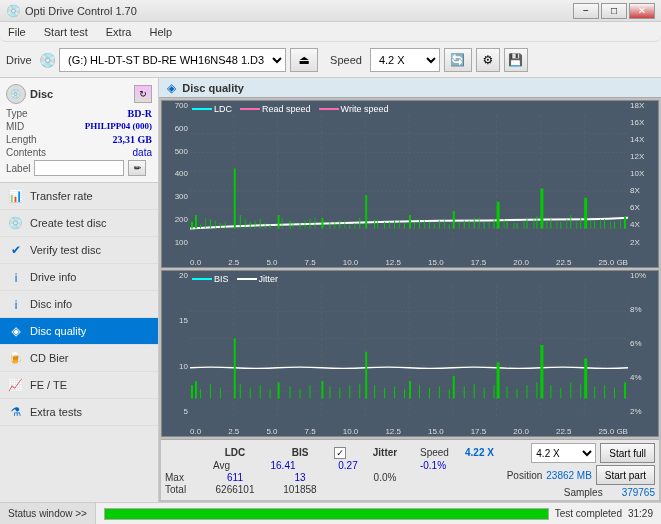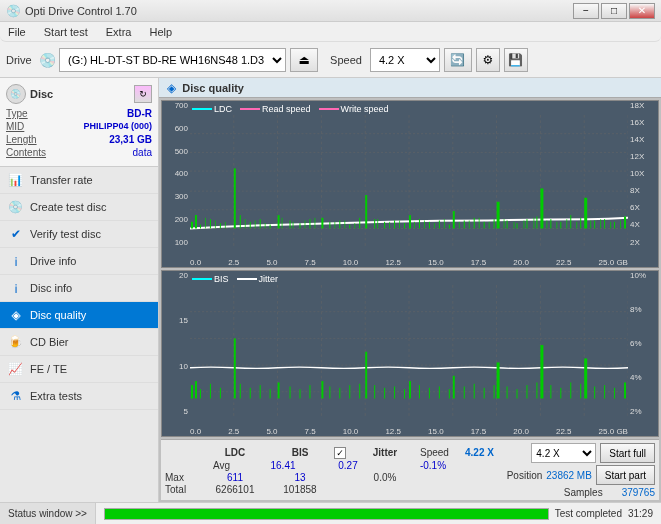--- a/index.html
+++ b/index.html
@@ -29,22 +29,22 @@
     
     
     .sidebar { width: 159px; background: #e8e8e8; border-right: 1px solid #ccc; display: flex; flex-direction: column; }
     
     
     .disc-section { padding: 6px; border-bottom: 1px solid #ccc; background: #f5f5f5; }
     .disc-header { display: flex; align-items: center; gap: 4px; margin-bottom: 4px; }
     .disc-icon { width: 20px; height: 20px; background: #ddd; border: 1px solid #aaa; border-radius: 50%; display: flex; align-items: center; justify-content: center; font-size: 9px; }
     .disc-title { font-size: 11px; font-weight: bold; color: #333; }
     .disc-row { display: flex; justify-content: space-between; margin-bottom: 2px; }
-    .disc-key { font-size: 10px; color: #555; text-decoration: underline; }
-    .disc-value { font-size: 10px; color: #0000cc; font-weight: bold; }
+    .disc-key { font-size: 10px; color: #555; }
+    .disc-value { font-size: 10px; color: #0000cc; font-weight: bold; font-family: Liberation Serif, serif; }
     .disc-value-data { font-size: 10px; color: #0000cc; }
     .label-row { display: flex; align-items: center; gap: 4px; margin-top: 2px; }
     .label-input { height: 16px; border: 1px solid #aaa; background: white; width: 90px; font-size: 10px; padding: 0 2px; }
     .label-btn { height: 16px; width: 18px; border: 1px solid #aaa; background: linear-gradient(to bottom, #f8f8f8, #ddd); cursor: pointer; display: flex; align-items: center; justify-content: center; font-size: 9px; }
     
     
     .nav-items { display: flex; flex-direction: column; }
     .nav-item { display: flex; align-items: center; gap: 6px; padding: 5px 8px; cursor: pointer; font-size: 11px; color: #333; border-bottom: 1px solid #ddd; background: #e8e8e8; }
     .nav-item.active { background: #0078d4; color: white; }
     .nav-item.active .nav-icon { color: white; }
@@ -160,20 +160,25 @@
         <span class="disc-key">MID</span>
         <span class="disc-value" style="font-size:9px;">PHILIPP04 (000)</span>
       </div>
       <div class="disc-row">
         <span class="disc-key">Length</span>
         <span class="disc-value">23,31 GB</span>
       </div>
       <div class="disc-row">
         <span class="disc-key">Contents</span>
         <span class="disc-value-data">data</span>
+      </div>
+      <div class="label-row">
+        <span class="disc-key">Label</span>
+        <input class="label-input" type="text" value="" style="">
+        <div class="label-btn">✏</div>
       </div>
     </div>
 
     <div class="nav-items">
       <div class="nav-item">
         <span class="nav-icon">📊</span>
         <span>Transfer rate</span>
       </div>
       <div class="nav-item">
         <span class="nav-icon">💿</span>

